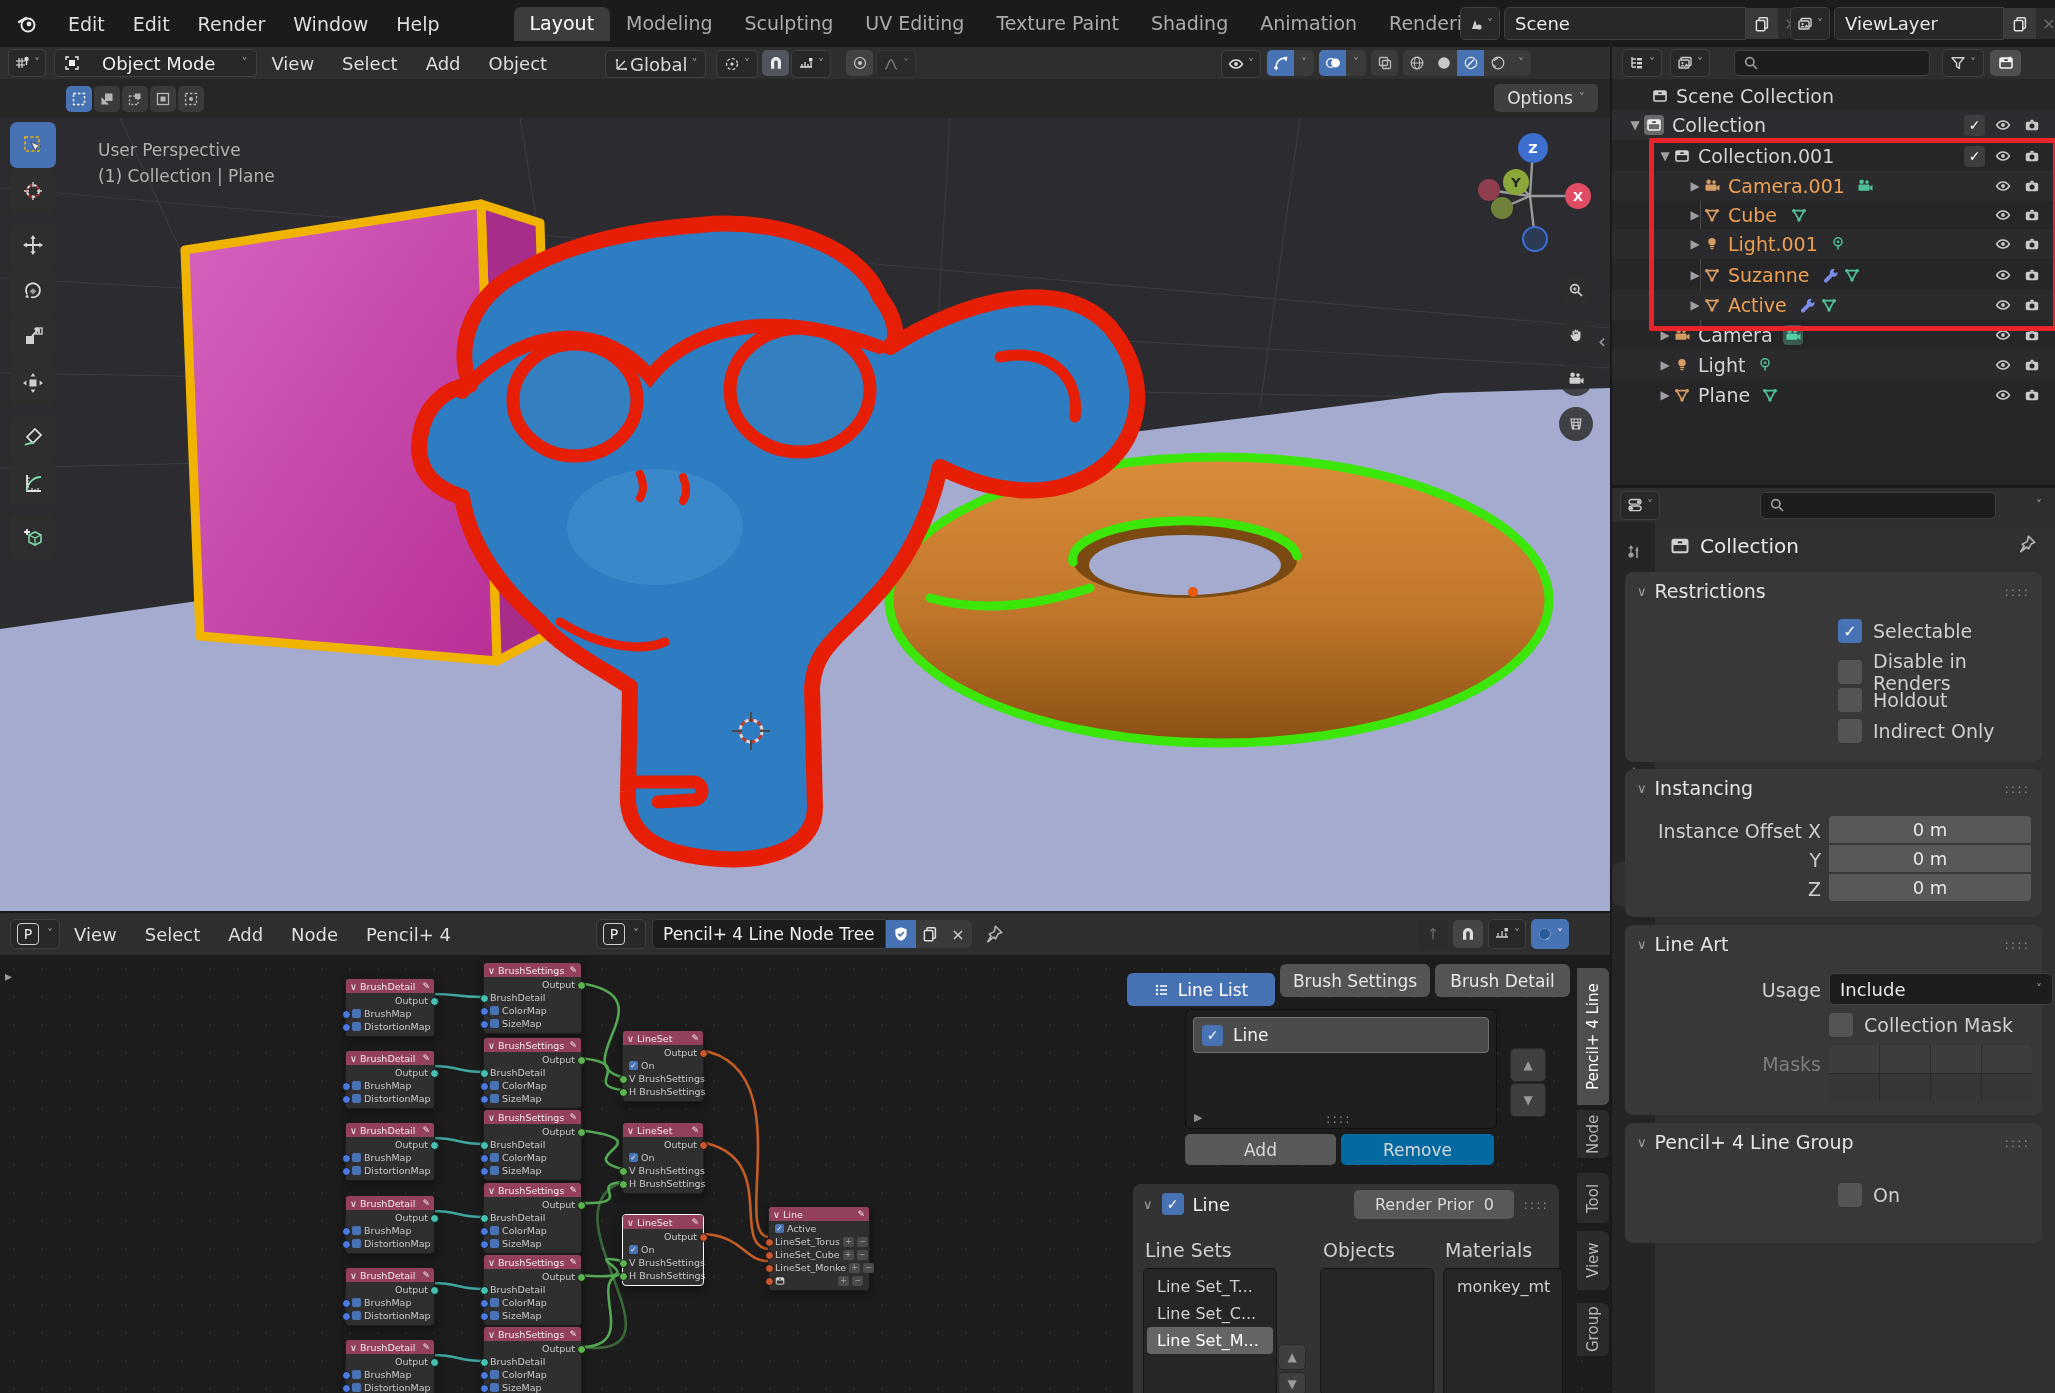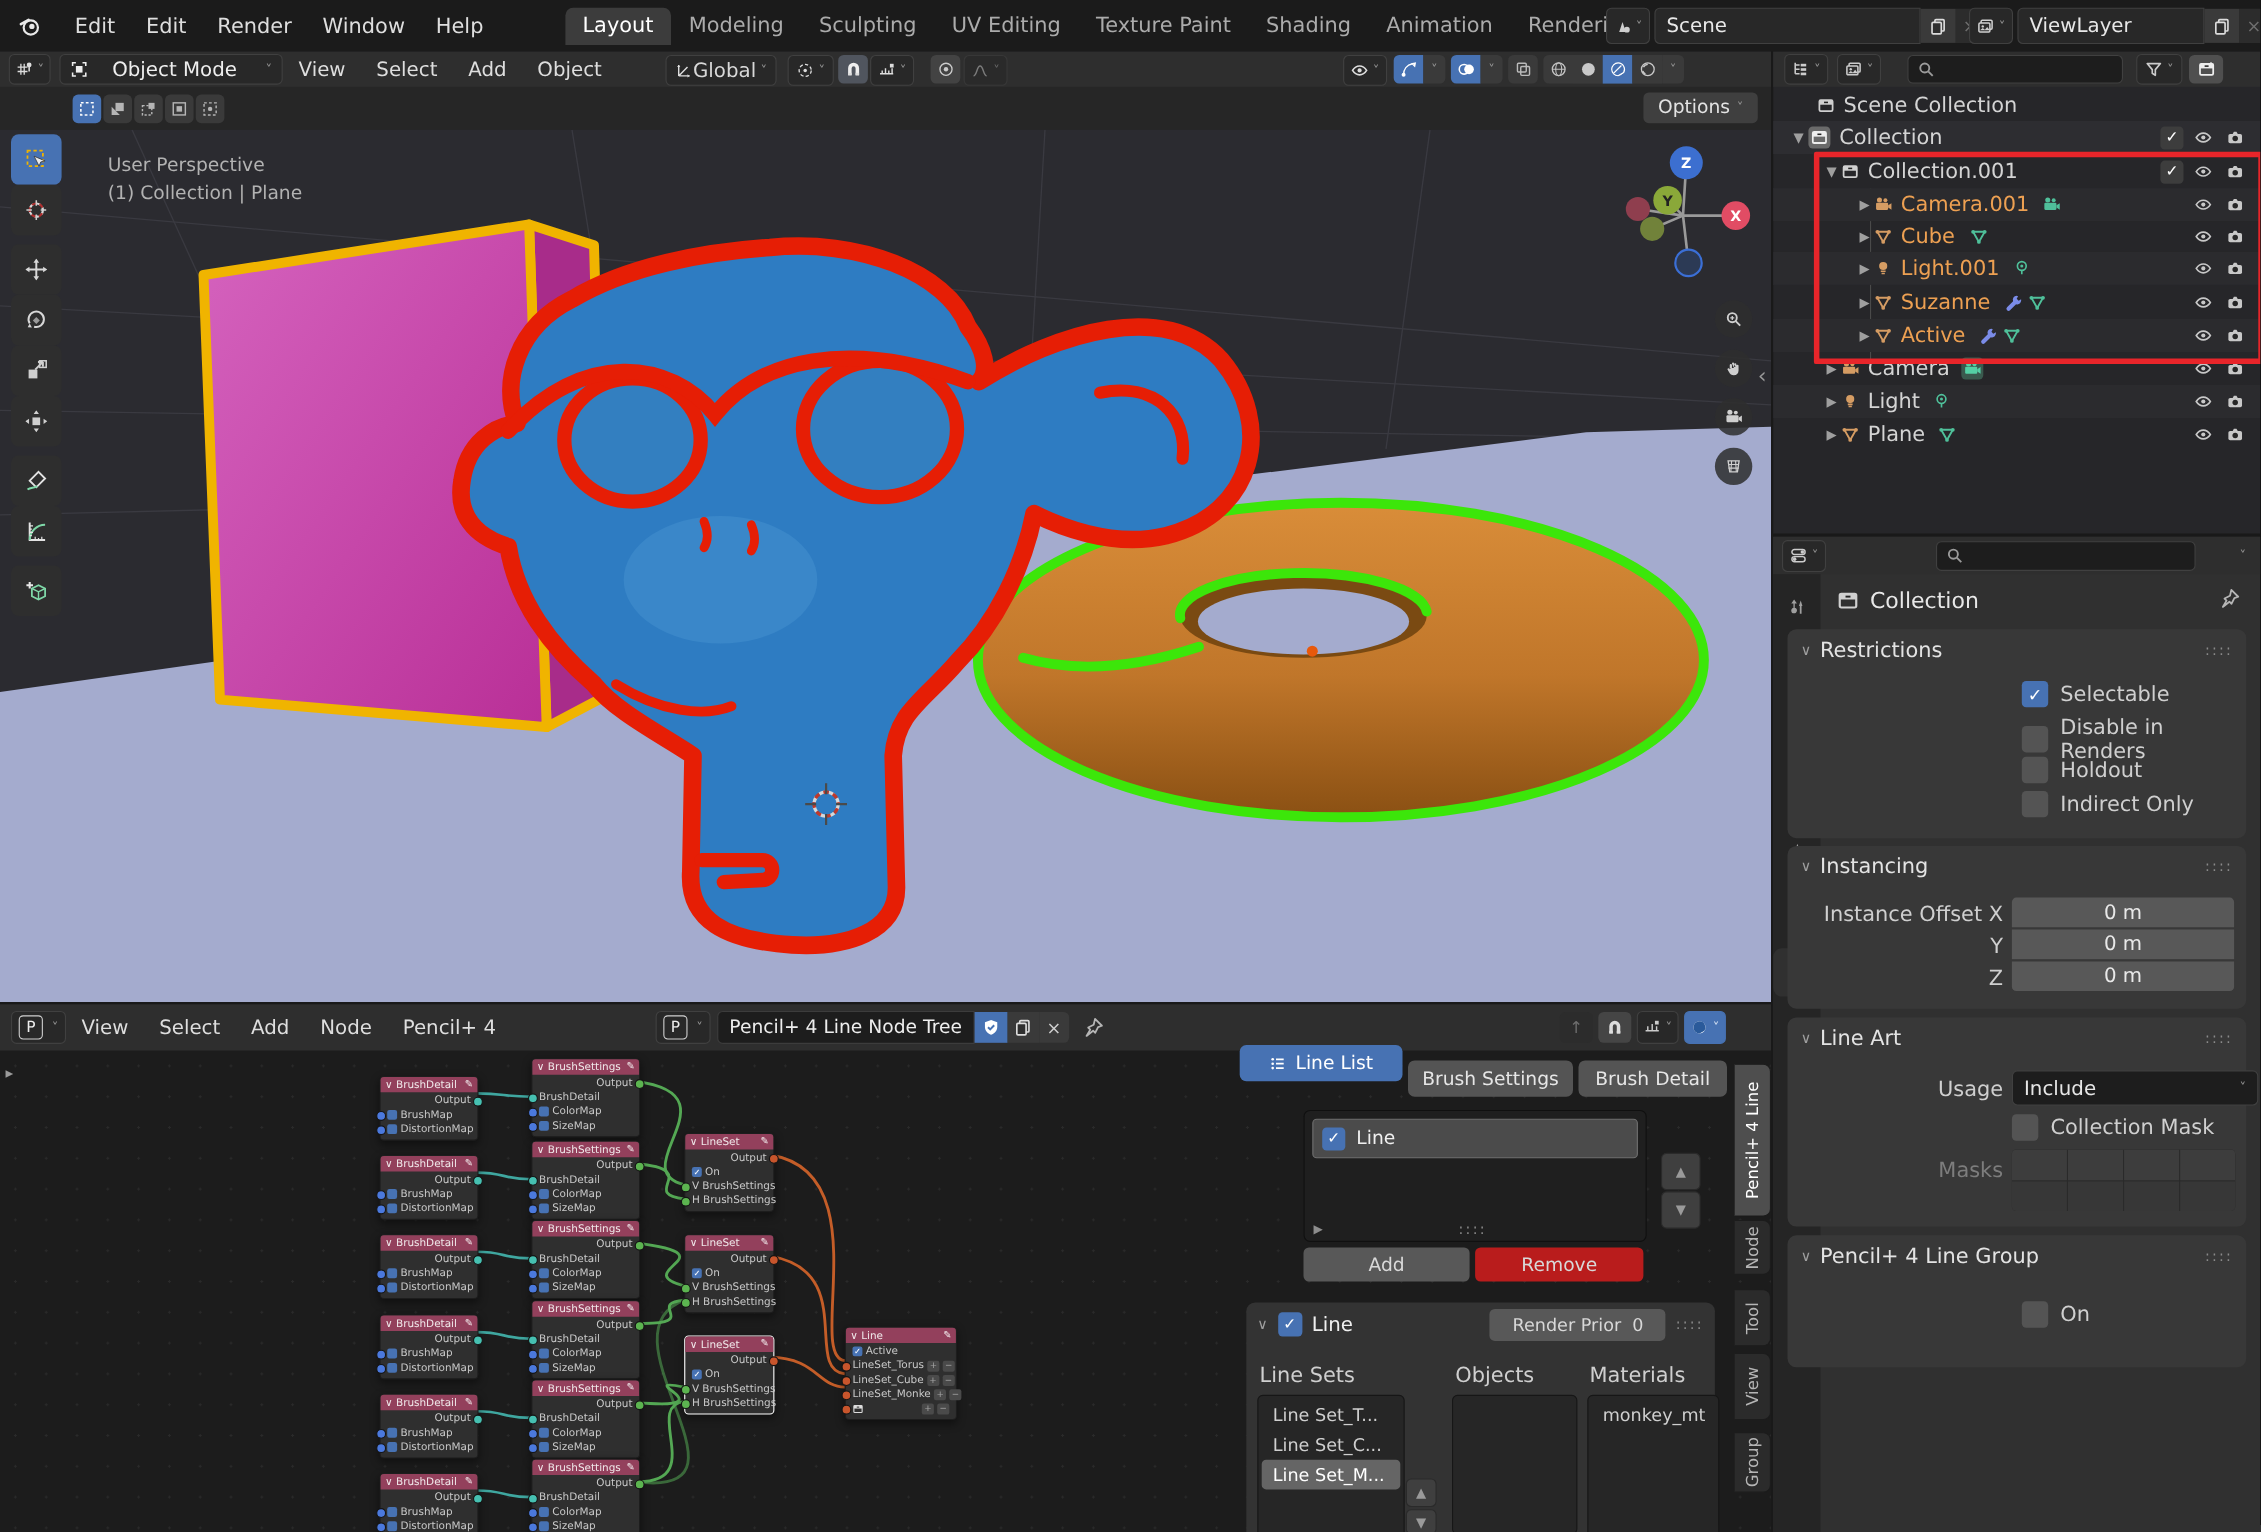--- a/index.html
+++ b/index.html
@@ -1096,21 +1096,21 @@
               </svg>
               <span style="flex:1"></span>
               <span class="pm">+</span>
               <span class="pm">−</span>
             </div>
           </div>
         </div>
       </div>
 
     <div>
-      <div class="tabbtn active abs" style="left:1127px;top:37px;width:148px">
+      <div class="tabbtn active abs" style="left:1127px;top:60px;width:148px">
         <svg class="ic" viewBox="0 0 16 16" style="color:#fff">
             <use href="#sy-list"></use>
           </svg>
         <span>Line List</span>
         </div>
       <div class="tabbtn abs" style="left:1280px;top:51px;width:150px">
         <span>Brush Settings</span>
         </div>
       <div class="tabbtn abs" style="left:1435px;top:51px;width:135px">
         <span>Brush Detail</span>
@@ -1123,21 +1123,21 @@
         </div>
         <div class="abs" style="left:8px;bottom:4px;color:#8d8d8d;font-size:11px">▶</div>
         <div class="abs grip" style="left:140px;bottom:2px">::::</div>
       </div>
       <div class="updn" style="left:1510px;top:135px">▲</div>
       <div class="updn" style="left:1510px;top:170px">▼</div>
 
       <div class="btn abs" style="left:1185px;top:221px;width:151px;height:31px;background:#585858;font-size:17px">
           <span>Add</span>
         </div>
-      <div class="btn abs" style="left:1341px;top:221px;width:153px;height:31px;background:#b91c1c;font-size:17px">
+      <div class="btn abs" style="left:1341px;top:221px;width:153px;height:31px;background:#0369a1;font-size:17px">
           <span>Remove</span>
         </div>
 
       <div class="abs" style="left:1133px;top:271px;width:426px;height:209px;background:#333333;border-radius:8px 8px 0 0">
         <div class="fx" style="height:40px;padding:0 10px;gap:9px">
           <span style="color:#9f9f9f;font-size:13px">∨</span>
           <span class="cb on" style="width:22px;height:22px;font-size:14px">✓</span>
           <span style="font-size:18px;color:#efefef">Line</span>
           <div class="btn fx" style="margin-left:auto;width:160px;height:29px;background:#585858;font-size:16px;gap:10px;justify-content:center">
             <span>Render Prior</span>

